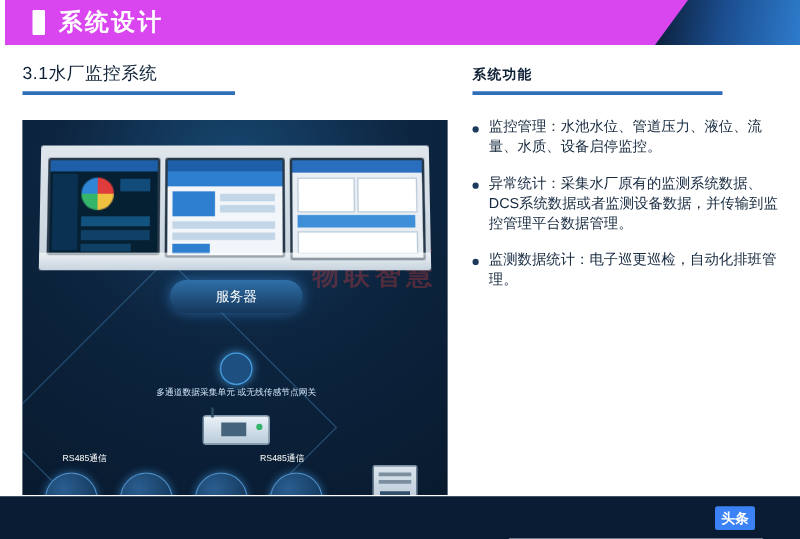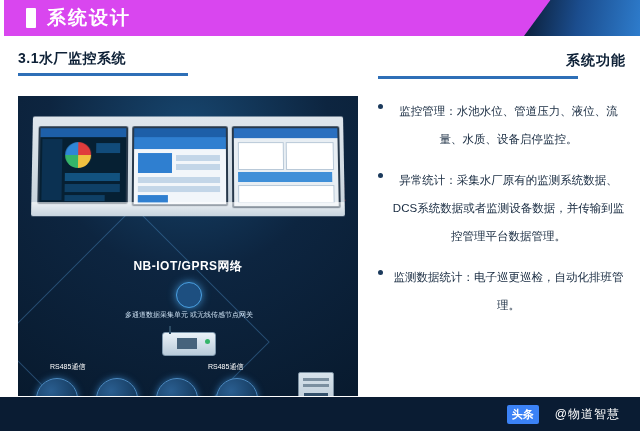--- a/index.html
+++ b/index.html
@@ -28,21 +28,21 @@
     position:absolute;right:0;top:0;width:120px;height:36px;
     background:linear-gradient(100deg,rgba(10,28,51,1) 0%,#1b4d8e 45%,#2f7fd0 100%);
     clip-path:polygon(22% 0,100% 0,100% 100%,0% 100%);
   }
 
   
   .left-col{
     position:absolute;left:18px;top:50px;width:340px;
   }
   .sec-title{
-    font-size:14px;font-weight:bold;color:#0d2036;letter-spacing:0.5px;
+    font-size:14px;font-weight:normal;color:#0d2036;letter-spacing:0.5px;
   }
   .sec-underline{
     margin-top:5px;width:170px;height:3px;background:#2e6fb7;
   }
 
   
   .img-panel{
     position:absolute;left:18px;top:96px;width:340px;height:300px;
     background:#0c2038;overflow:hidden;
   }
@@ -142,29 +142,29 @@
   .ctrlbox .grill2{position:absolute;left:4px;top:11px;right:4px;height:3px;background:#7b8fa0;}
   .ctrlbox .scr{position:absolute;left:5px;top:20px;right:5px;height:16px;background:#33506b;}
 
   .diamond{
     position:absolute;left:20px;top:150px;width:190px;height:190px;
     border:1px solid rgba(90,160,220,0.35);transform:rotate(45deg);
   }
 
   
   .right-col{position:absolute;left:378px;top:52px;width:248px;}
-  .r-title{font-size:14px;font-weight:bold;color:#0d2036;letter-spacing:1px;text-align:right;}
+  .r-title{font-size:11px;font-weight:bold;color:#0d2036;letter-spacing:1px;}
   .r-underline{margin-top:6px;width:200px;height:3px;background:#2e6fb7;}
   .bullets{margin-top:18px;}
   .bullet{display:flex;margin-bottom:13px;}
   .dot{
     width:5px;height:5px;border-radius:50%;background:#1b3a5c;margin-top:7px;
     margin-right:8px;flex:0 0 auto;
   }
-  .btext{font-size:11.5px;line-height:28px;color:#16293f;text-align:center;}
+  .btext{font-size:11.5px;line-height:16px;color:#16293f;}
 
   
   .footer{
     position:absolute;left:0;bottom:0;width:640px;height:34px;background:#0a1c33;
     display:flex;align-items:center;justify-content:flex-end;
   }
   .foot-logo{
     display:flex;align-items:center;margin-right:20px;
   }
   .foot-badge{
@@ -187,20 +187,21 @@
   <div class="left-col">
     <div class="sec-title">3.1水厂监控系统</div>
     <div class="sec-underline"></div>
   </div>
 
   <div class="img-panel">
     <div class="bgfade"></div>
     <div class="diamond"></div>
 
     <div class="wm wm1">方案经理</div>
+    <div class="wm wm2">物联智慧</div>
 
     <div class="photo">
       <div class="mon mon1">
         <div class="mon-top"></div>
         <div class="mon-body">
           <div class="m1-left"></div>
           <div class="m1-dial"></div>
           <div class="m1-g1"></div>
           <div class="m1-g2"></div>
           <div class="m1-g3"></div>
@@ -222,22 +223,24 @@
       <div class="mon mon3">
         <div class="m3-head"></div>
         <div class="m3-panel" style="left:4px;top:14px;width:44px;height:26px;"></div>
         <div class="m3-panel" style="left:52px;top:14px;width:46px;height:26px;"></div>
         <div class="m3-bluebox" style="left:4px;top:44px;width:94px;height:10px;"></div>
         <div class="m3-panel" style="left:4px;top:57px;width:94px;height:16px;"></div>
       </div>
       <div class="deskglow"></div>
     </div>
 
-
-    <div class="netlabel">NB-IOT/GPRS网络</div>
+    <div class="server">
+      <span>服务器</span>
+    </div>
+
 
     <div class="gw-circle"></div>
     <div class="gw-lbl">多通道数据采集单元
 或无线传感节点网关</div>
 
     <div class="gw-box">
       <div class="ant"></div>
       <div class="scr"></div>
       <div class="led"></div>
     </div>
@@ -291,17 +294,16 @@
       <div class="bullet">
         <div class="dot"></div>
         <div class="btext">监测数据统计：电子巡更巡检，自动化排班管理。</div>
       </div>
     </div>
   </div>
 
   <div class="footer">
     <div class="foot-logo">
       <div class="foot-badge">头条</div>
-      <div class="foot-text">@物道智慧</div>
     </div>
   </div>
 
 </div>
 
 </body></html>

